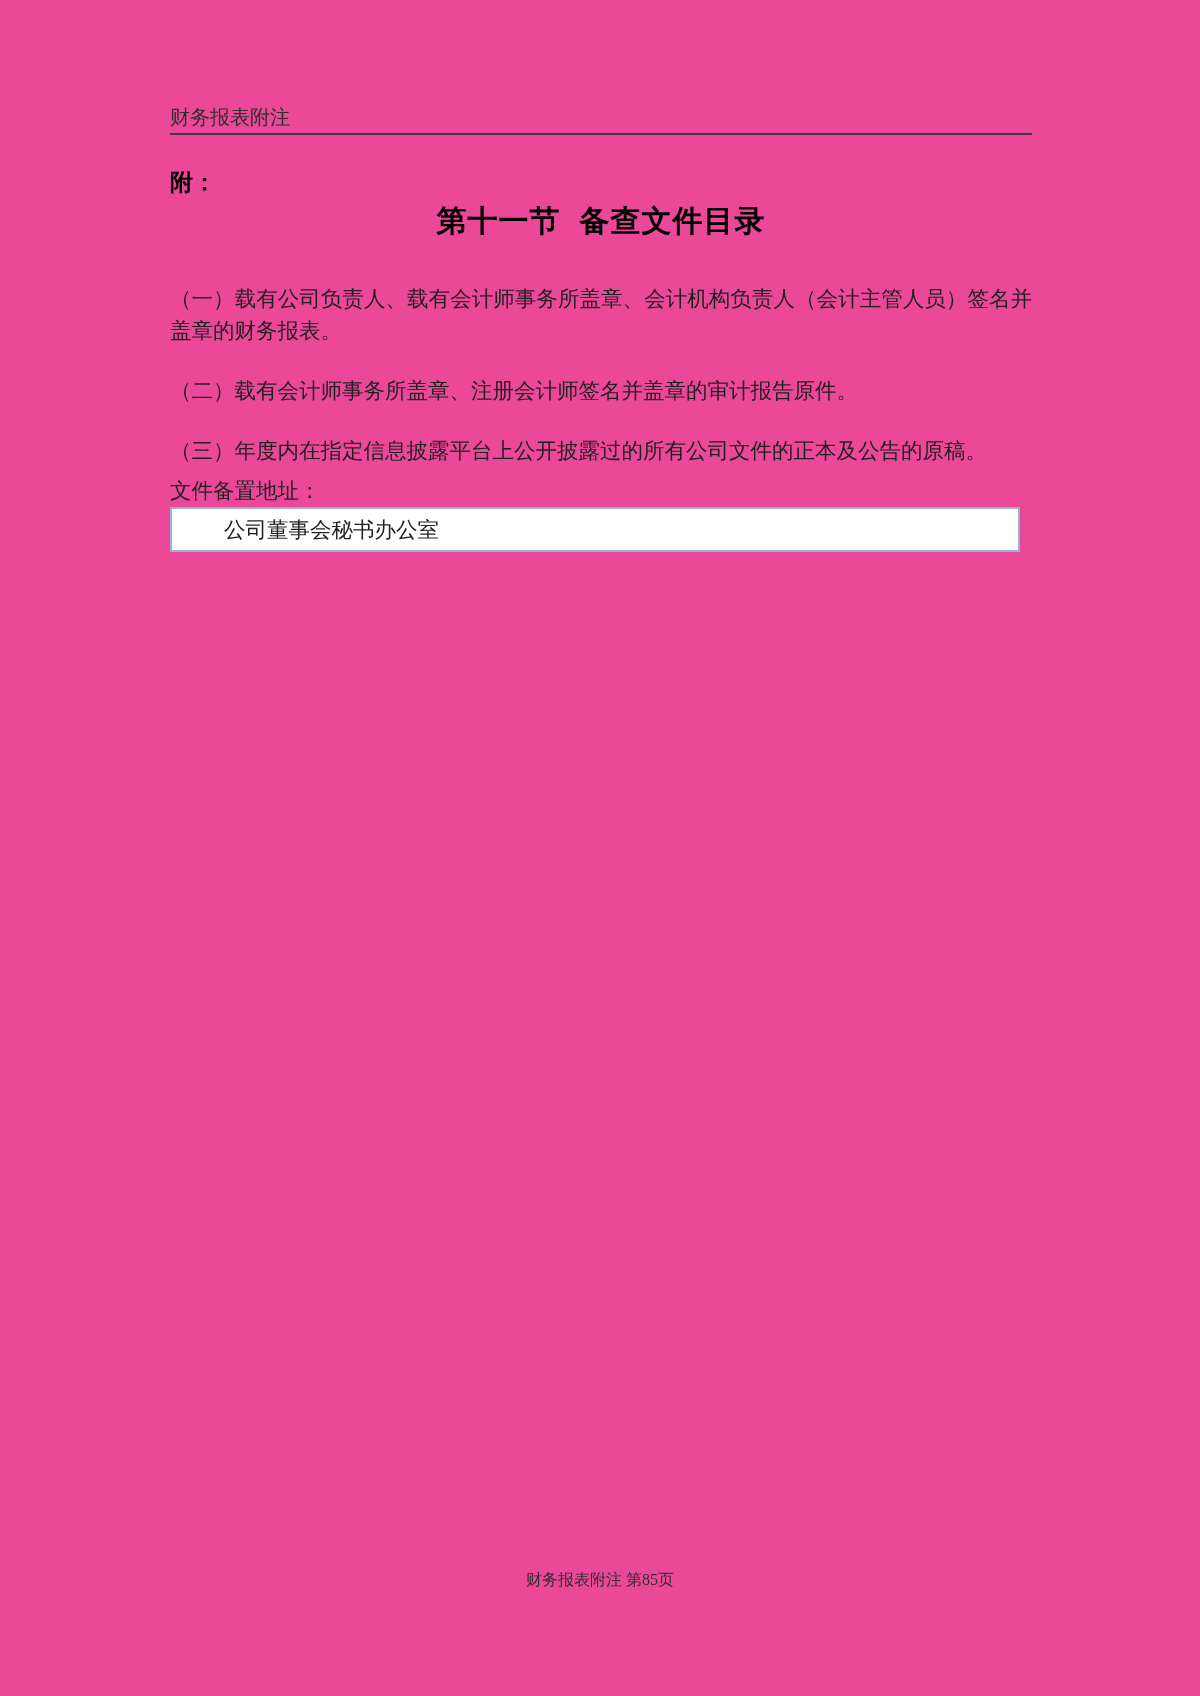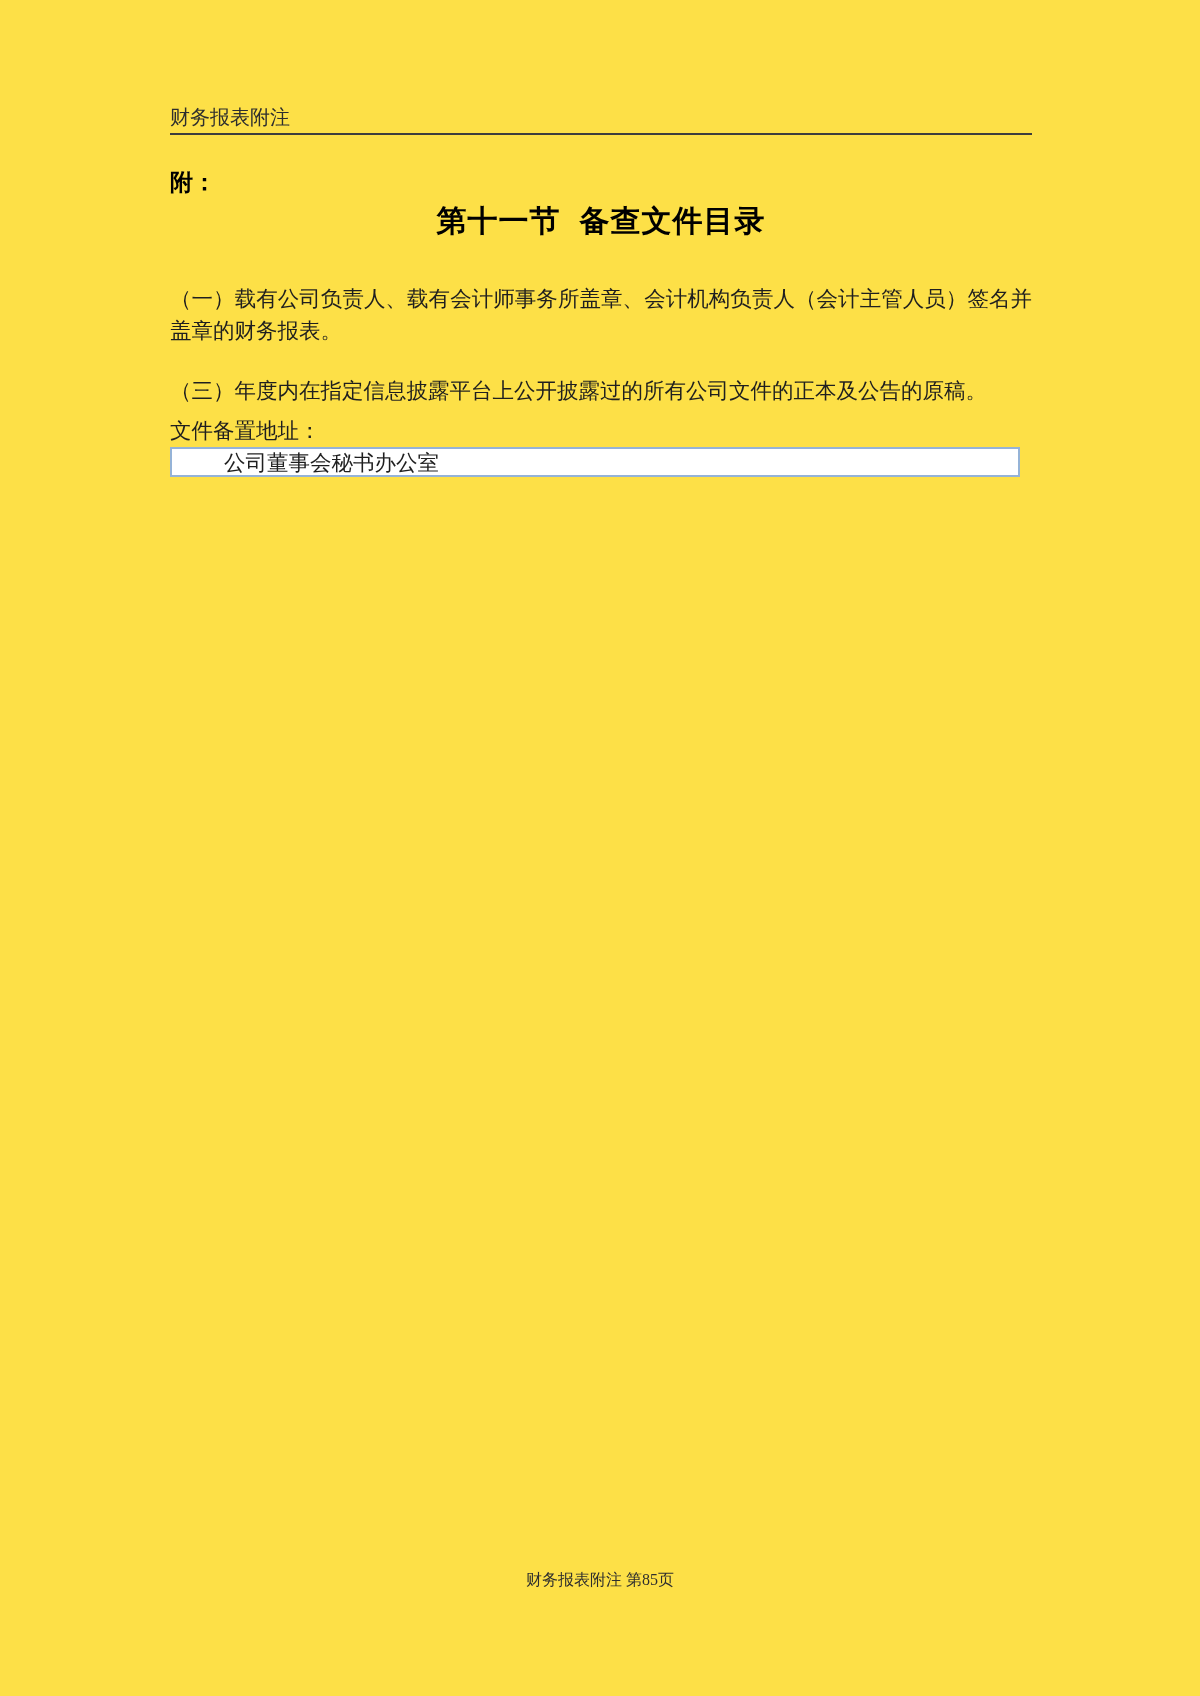--- a/index.html
+++ b/index.html
@@ -1,21 +1,21 @@
 <!DOCTYPE html>
 <html><head>
 <meta charset="utf-8">
 <style>
   * { margin: 0; padding: 0; box-sizing: border-box; }
   html, body { background: #ffffff; }
   .page {
     position: relative;
     width: 1200px;
     height: 1696px;
-    background: #fde047;
+    background: #ec4899;
     font-family: "Liberation Serif", "DejaVu Serif", serif;
     color: #1f1f1f;
     overflow: hidden;
   }
   .content {
     margin: 0 168px 0 170px;
     padding-top: 104px;
   }
   .doc-header {
     font-size: 20px;
@@ -52,21 +52,21 @@
   .para-2 { margin-top: 28px; }
   .para-3 { margin-top: 28px; }
   .storage-label {
     margin-top: 9px;
     font-size: 21.5px;
     line-height: 31px;
     color: #1f1f1f;
   }
   .storage-box {
     border: 2px solid #95b3d7;
-    height: 30px;
+    height: 45px;
     width: 850px;
     display: flex;
     align-items: center;
     padding-left: 52px;
     font-size: 21.5px;
     color: #1f1f1f;
     background: #ffffff;
   }
   .doc-footer {
     position: absolute;
@@ -88,20 +88,21 @@
     <div class="doc-header">
       <span>财务报表附注</span>
     </div>
 
     <div class="attachment-label">附：</div>
 
     <h1 class="doc-title">第十一节 备查文件目录</h1>
 
     <p class="para para-1">（一）载有公司负责人、载有会计师事务所盖章、会计机构负责人（会计主管人员）签名并盖章的财务报表。</p>
 
+    <p class="para para-2">（二）载有会计师事务所盖章、注册会计师签名并盖章的审计报告原件。</p>
 
     <p class="para para-3">（三）年度内在指定信息披露平台上公开披露过的所有公司文件的正本及公告的原稿。</p>
 
     <div class="storage-label">文件备置地址：</div>
 
     <div class="storage-box">
       <span>公司董事会秘书办公室</span>
     </div>
 
   </div>

